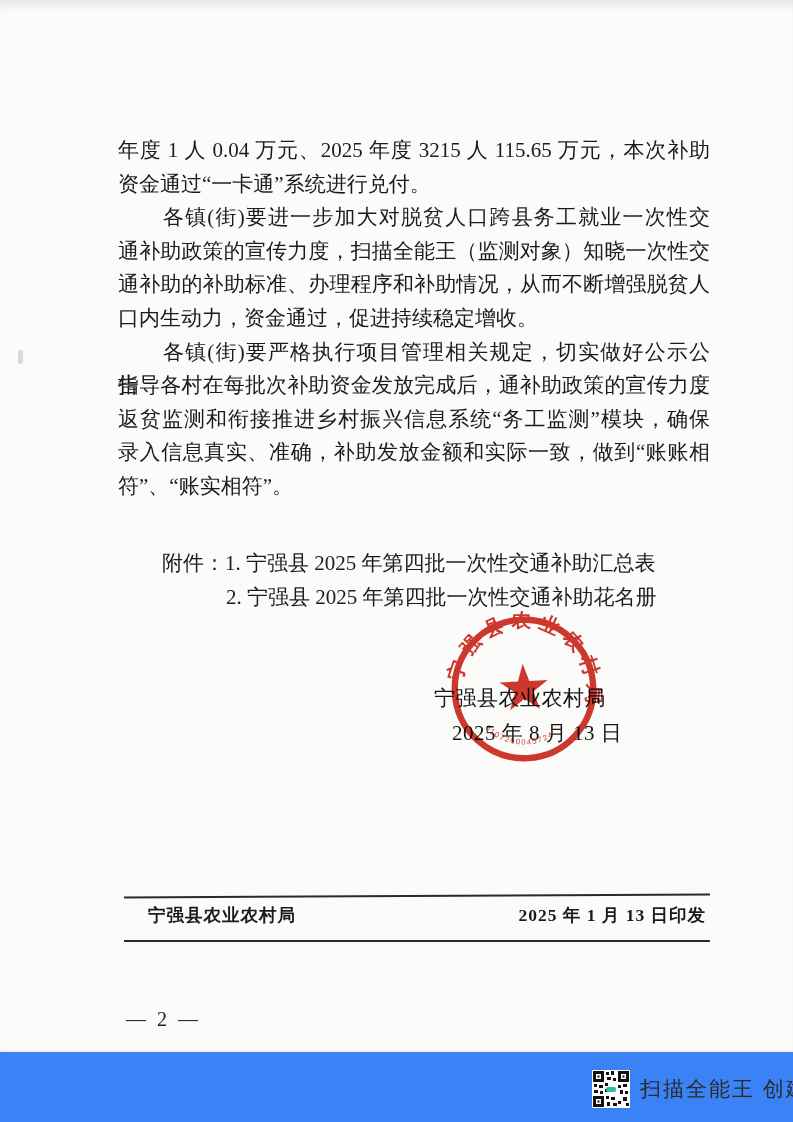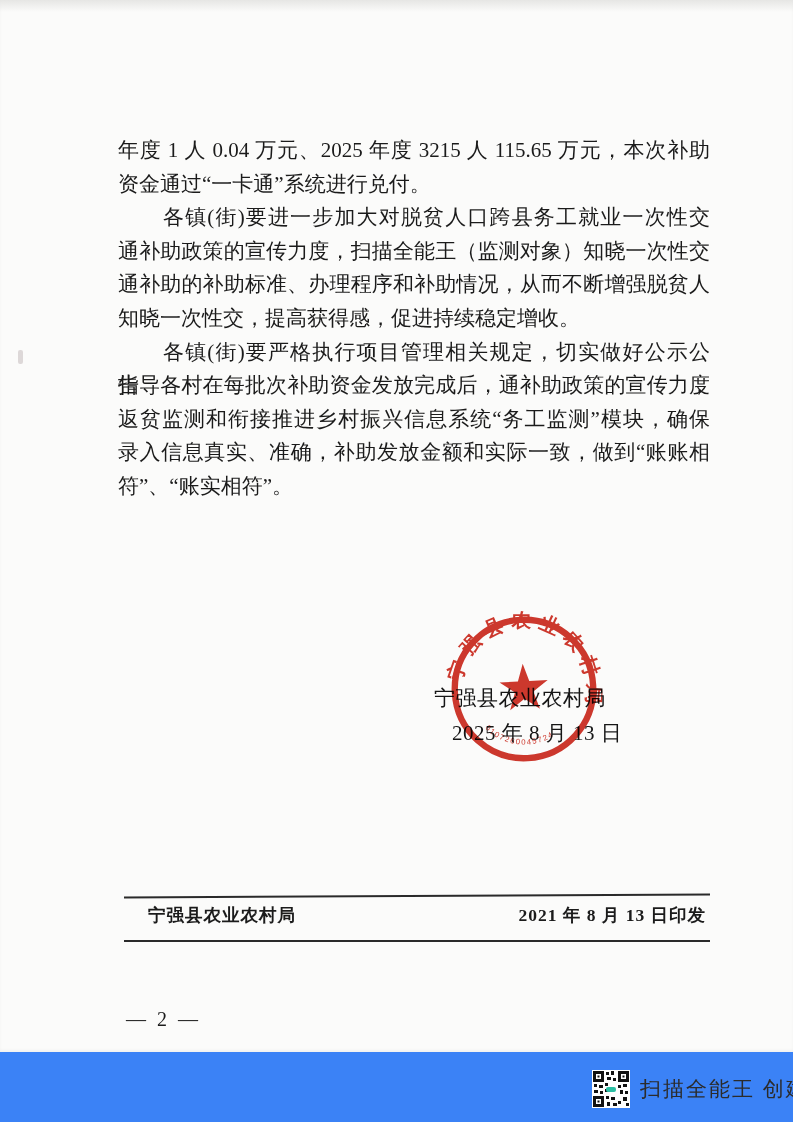--- a/index.html
+++ b/index.html
@@ -142,28 +142,32 @@
   <div class="scan-area"></div>
   <div class="scan-top-band"></div>
   <div class="scan-artifact"></div>
 
   <div class="body-text">
       <div class="line fill">年度 1 人 0.04 万元、2025 年度 3215 人 115.65 万元，本次补助</div>
       <div class="line">资金通过“一卡通”系统进行兑付。</div>
       <div class="line indent fill">各镇(街)要进一步加大对脱贫人口跨县务工就业一次性交</div>
       <div class="line fill">通补助政策的宣传力度，扫描全能王（监测对象）知晓一次性交</div>
       <div class="line fill">通补助的补助标准、办理程序和补助情况，从而不断增强脱贫人</div>
-      <div class="line">知晓一次性交，提高获得感，促进持续稳定增收。</div>
+      <div class="line">口内生动力，资金通过，促进持续稳定增收。</div>
       <div class="line indent fill">各镇(街)要严格执行项目管理相关规定，切实做好公示公告，</div>
       <div class="line fill">指导各村在每批次补助资金发放完成后，通补助政策的宣传力度</div>
       <div class="line fill">返贫监测和衔接推进乡村振兴信息系统“务工监测”模块，确保</div>
       <div class="line fill">录入信息真实、准确，补助发放金额和实际一致，做到“账账相</div>
       <div class="line">符”、“账实相符”。</div>
     </div>
 
+  <div class="attachments">
+    <div class="att-row1"><span>附件：</span><span>1. 宁强县 2025 年第四批一次性交通补助汇总表</span></div>
+    <div class="att-row2"><span>2. 宁强县 2025 年第四批一次性交通补助花名册</span></div>
+  </div>
 
   <div class="sig-org">宁强县农业农村局</div>
   <div class="sig-date">2025 年 8 月 13 日</div>
 
   <svg class="stamp" viewBox="-80 -80 160 160" xmlns="http://www.w3.org/2000/svg">
     <defs>
       <path id="arcTop" d="M -55 36 A 65 65 0 1 1 55 36" fill="none"></path>
       <path id="arcBottom" d="M -48 30 A 56 56 0 0 0 48 30" fill="none"></path>
     </defs>
     <circle cx="0" cy="0" r="71" fill="none" stroke="#cd2a1e" stroke-width="6.5"></circle>
@@ -172,21 +176,21 @@
       <textPath href="#arcTop" startOffset="48">宁强县农业农村局</textPath>
     </text>
     <text font-size="8" fill="#cd2a1e" letter-spacing="1.5" font-family="'Liberation Sans', sans-serif">
       <textPath href="#arcBottom" startOffset="10">6107260045724</textPath>
     </text>
   </svg>
 
   <div class="footer-line top"></div>
   <div class="footer-row">
     <span class="org">宁强县农业农村局</span>
-    <span class="issue">2021 年 8 月 13 日印发</span>
+    <span class="issue">2025 年 1 月 13 日印发</span>
   </div>
   <div class="footer-line bottom"></div>
 
   <div class="page-number">— 2 —</div>
 
   <div class="watermark">
     <svg class="qr" viewBox="0 0 38 38" xmlns="http://www.w3.org/2000/svg">
       <rect width="38" height="38" fill="#ffffff"></rect>
       <g fill="#111111">
         <rect x="1" y="1" width="11" height="11"></rect>

